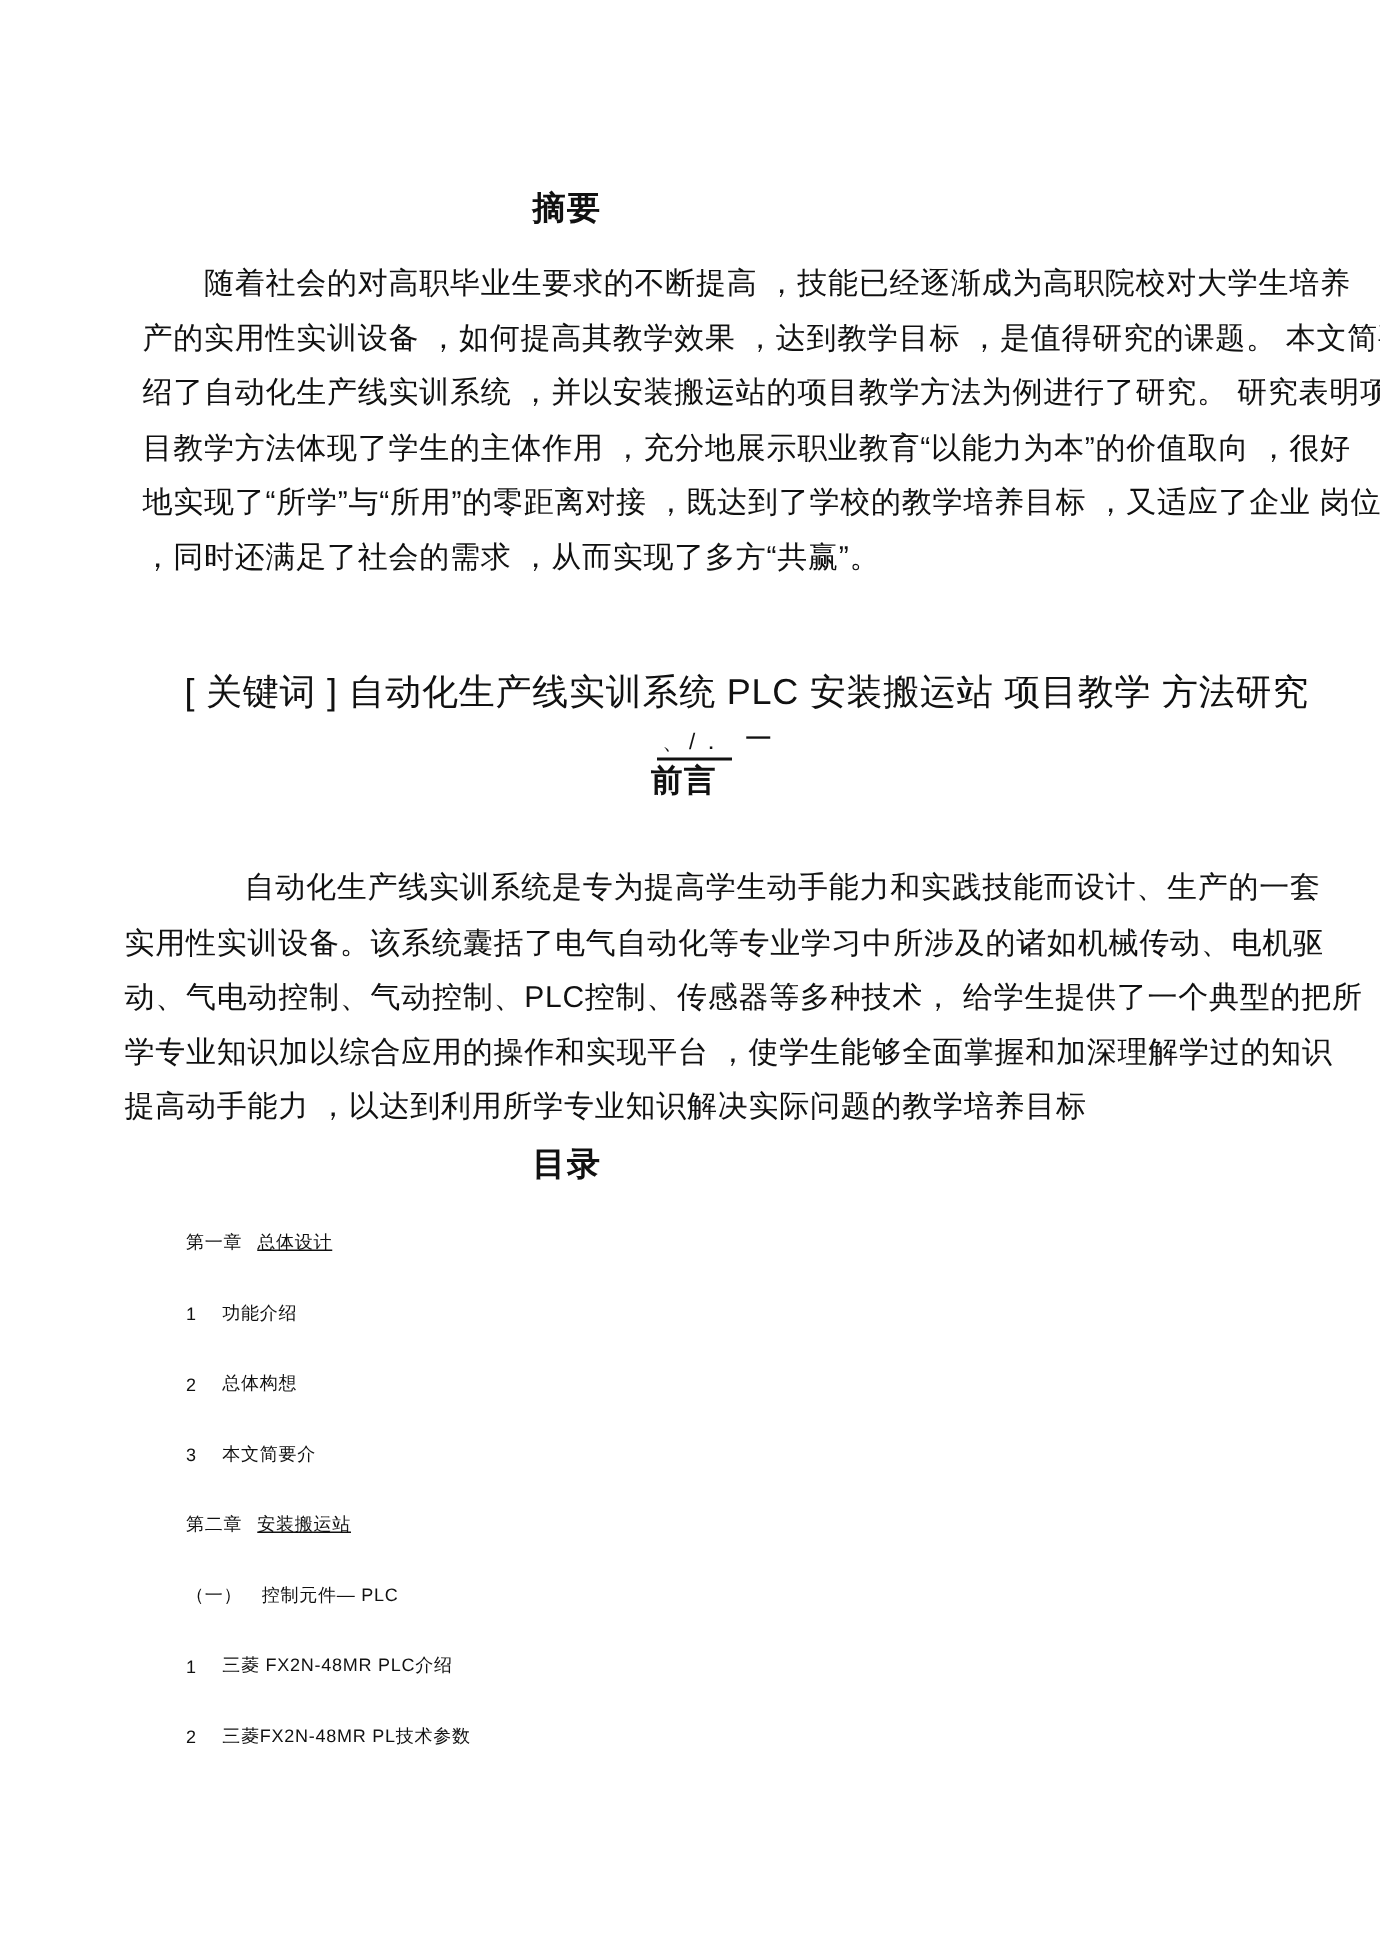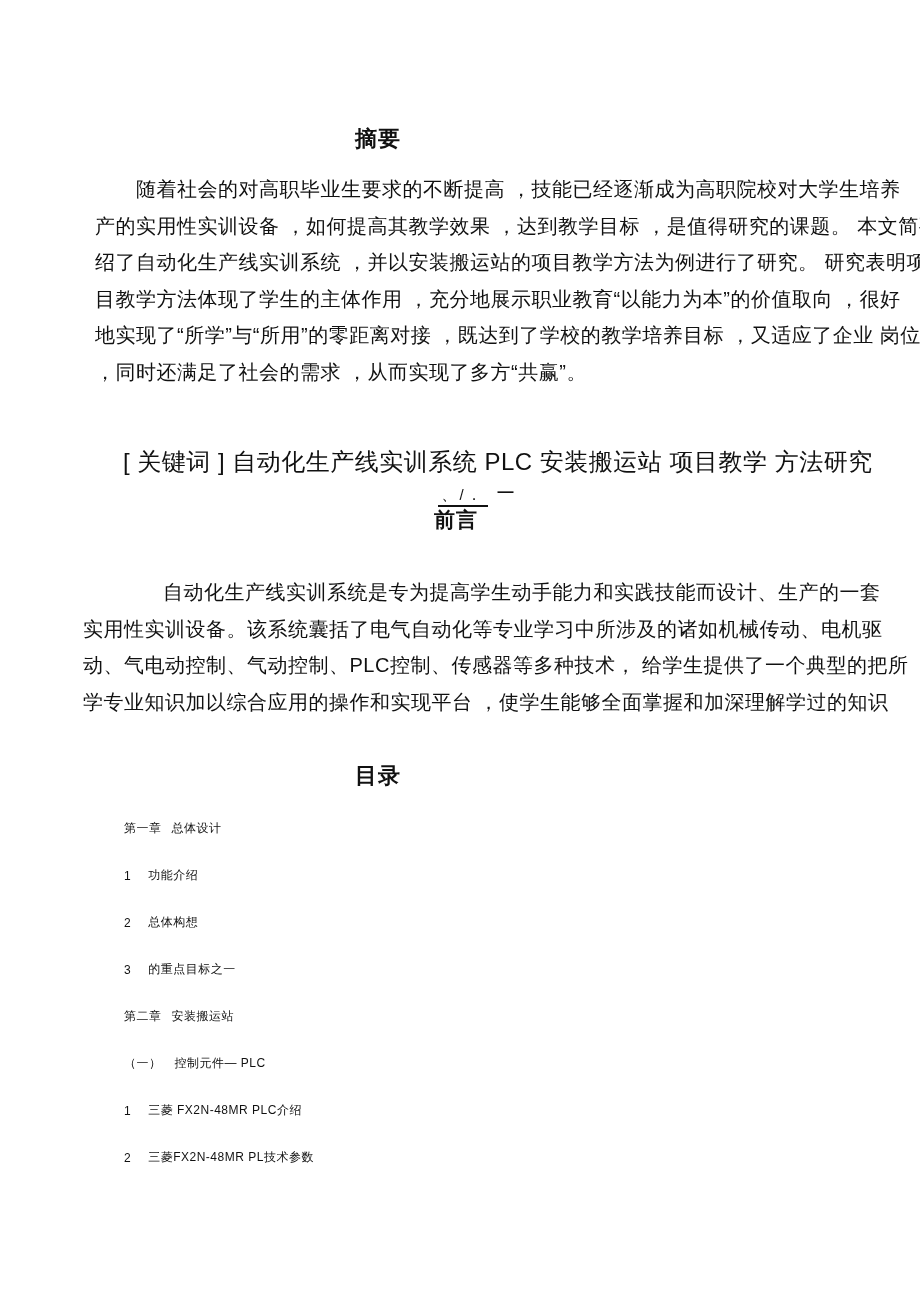--- a/index.html
+++ b/index.html
@@ -100,21 +100,21 @@
     letter-spacing: 0.5px;
   }
   .toc-row {
     height: 47px;
     display: flex;
     align-items: center;
     white-space: nowrap;
   }
   .toc-row .toc-num   { flex: 0 0 auto; }
   .toc-row.entry   .toc-label { margin-left: 17px; }
-  .toc-row.chapter .toc-label { margin-left: 10px; }
+  .toc-row.chapter .toc-label { margin-left: 10px; text-decoration: underline; }
   .toc-row.sub     .toc-label { margin-left: 13px; }
 </style>
 </head>
 <body>
 
 <div class="page">
 
   <div class="doc-title title-abstract">摘要</div>
 
   <div class="para para-abstract">
@@ -133,40 +133,41 @@
     <span class="ornament-dash">—</span>
   </div>
 
   <div class="preface-title">前言</div>
 
   <div class="para para-preface">
       <div class="line first">自动化生产线实训系统是专为提高学生动手能力和实践技能而设计、生产的一套</div>
       <div class="line">实用性实训设备。该系统囊括了电气自动化等专业学习中所涉及的诸如机械传动、电机驱</div>
       <div class="line">动、气电动控制、气动控制、PLC控制、传感器等多种技术， 给学生提供了一个典型的把所</div>
       <div class="line">学专业知识加以综合应用的操作和实现平台 ，使学生能够全面掌握和加深理解学过的知识</div>
+      <div class="line">提高动手能力 ，以达到利用所学专业知识解决实际问题的教学培养目标</div>
     </div>
 
   <div class="doc-title title-toc">目录</div>
 
   <div class="toc-list">
       <div class="toc-row chapter">
         <span class="toc-num">第一章</span>
         <span class="toc-label">总体设计</span>
       </div>
       <div class="toc-row entry">
         <span class="toc-num">1</span>
         <span class="toc-label">功能介绍</span>
       </div>
       <div class="toc-row entry">
         <span class="toc-num">2</span>
         <span class="toc-label">总体构想</span>
       </div>
       <div class="toc-row entry">
         <span class="toc-num">3</span>
-        <span class="toc-label">的重点目标之一</span>
+        <span class="toc-label">本文简要介</span>
       </div>
       <div class="toc-row chapter">
         <span class="toc-num">第二章</span>
         <span class="toc-label">安装搬运站</span>
       </div>
       <div class="toc-row sub">
         <span class="toc-num">（一）</span>
         <span class="toc-label">控制元件— PLC</span>
       </div>
       <div class="toc-row entry">

